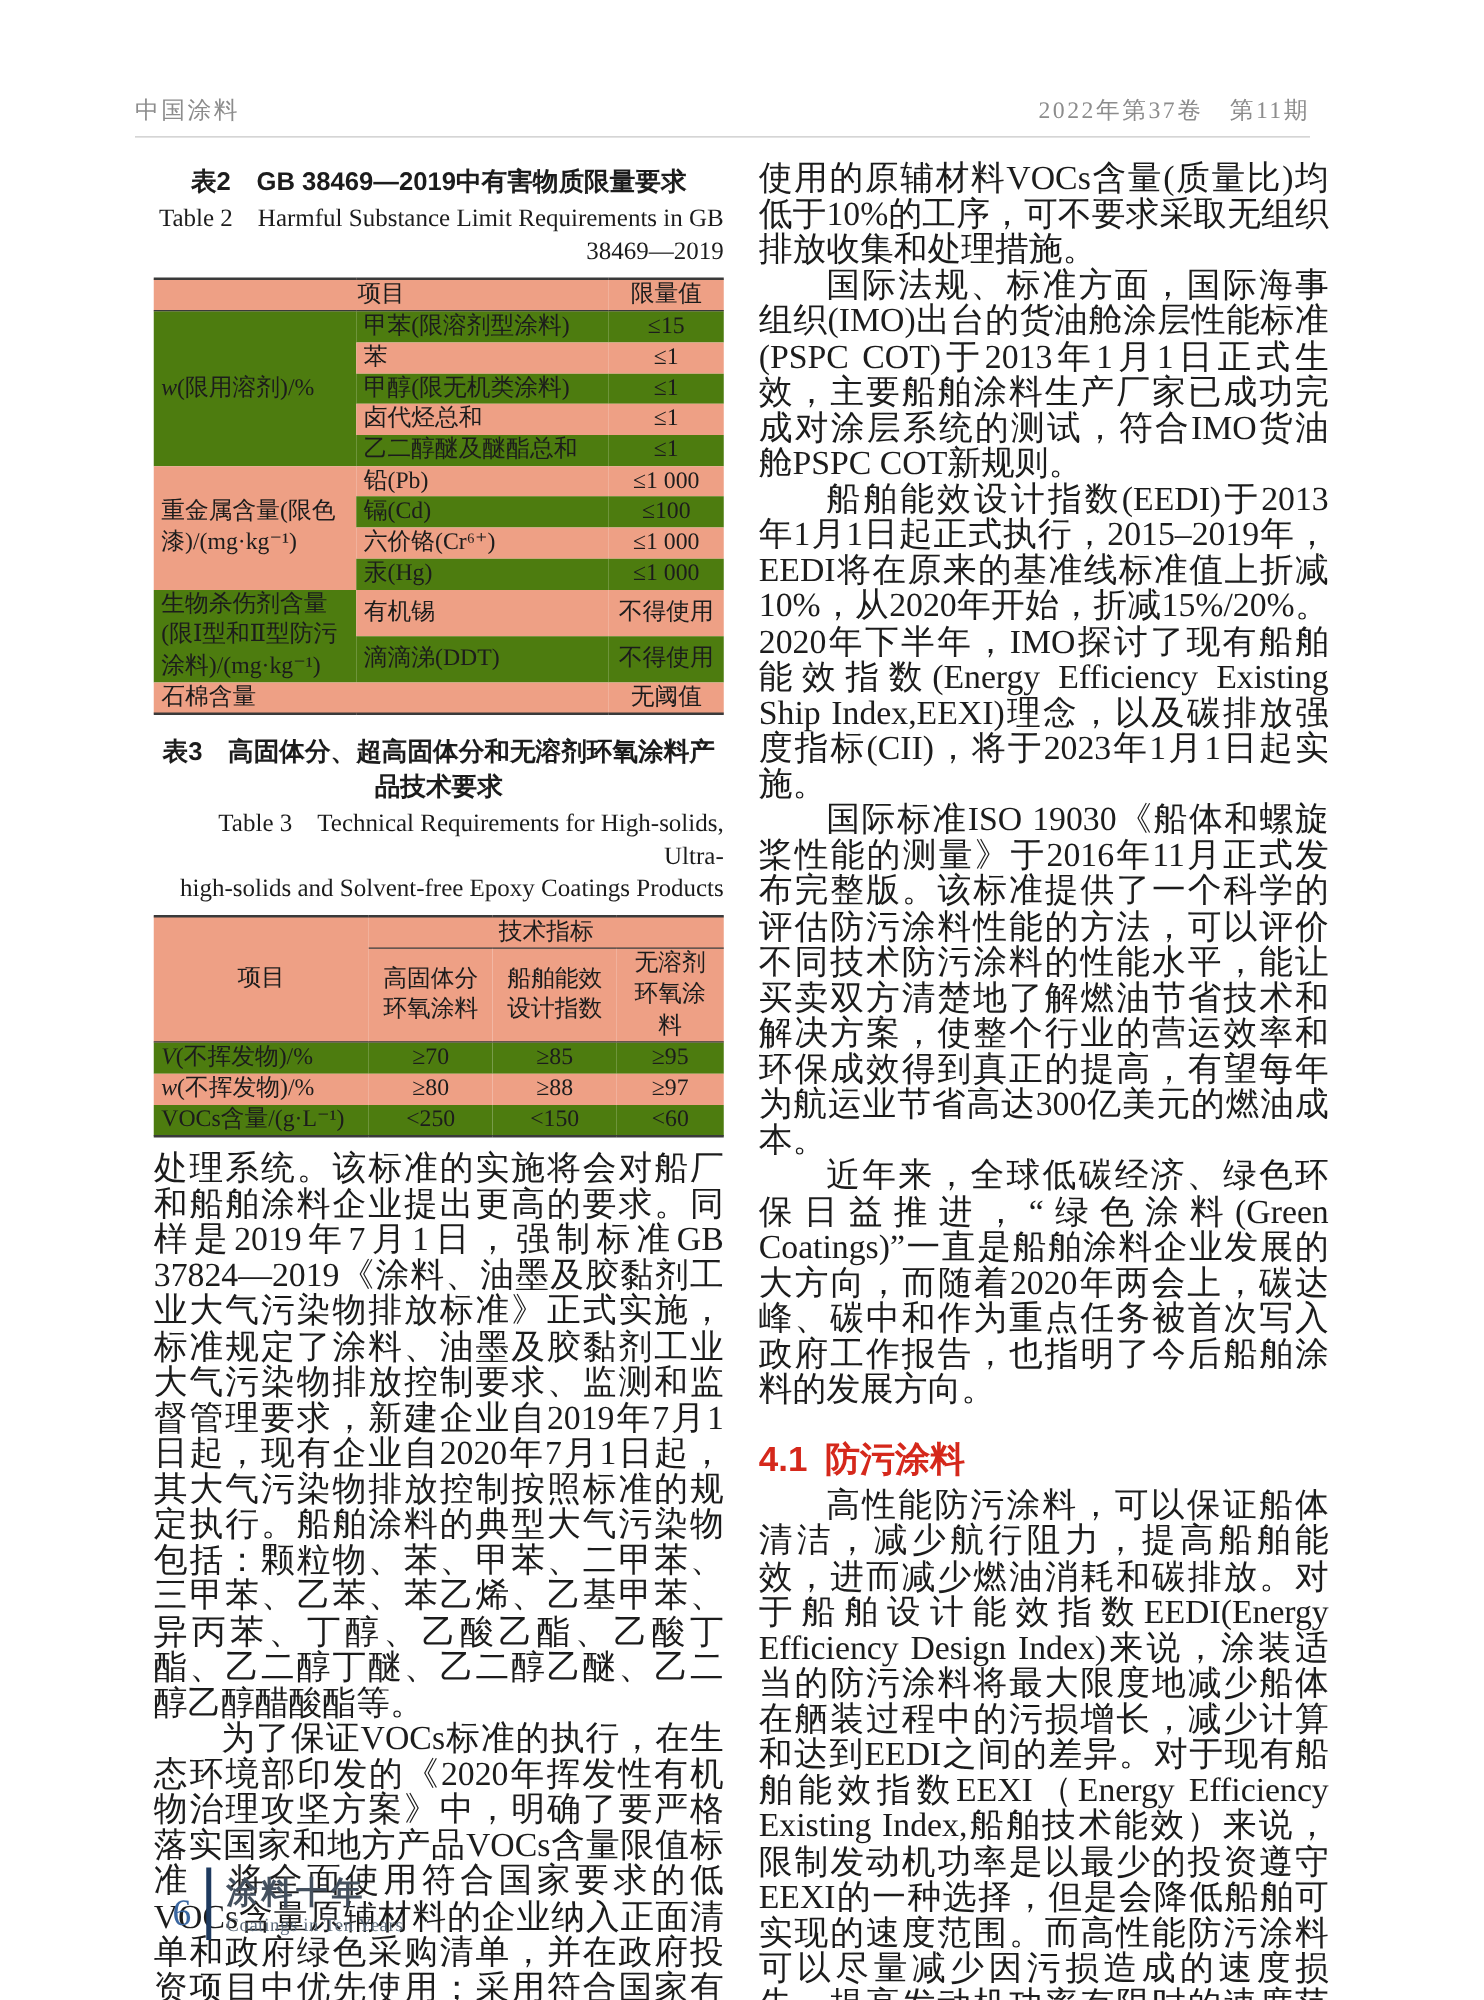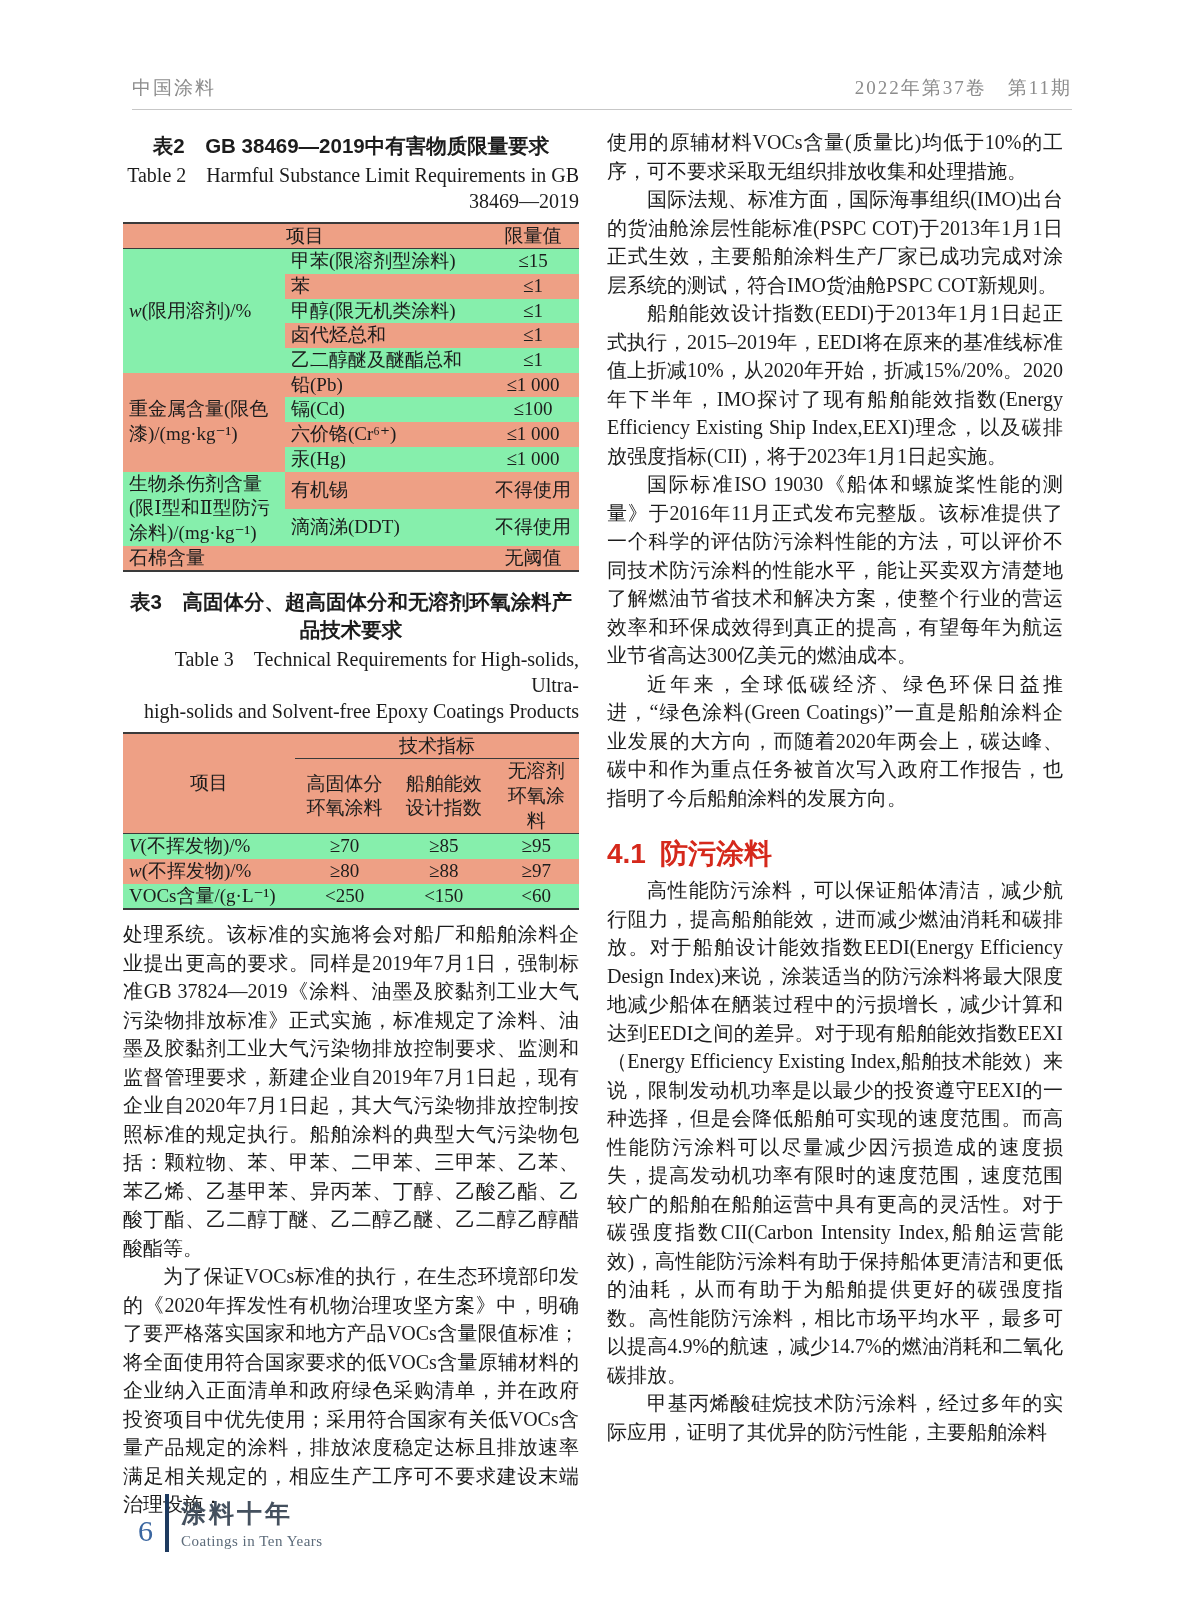--- a/index.html
+++ b/index.html
@@ -12,21 +12,21 @@
   html,body{background:#ffffff;}
   body{
     width:1187px;height:1600px;position:relative;
     font-family:"Liberation Serif","DejaVu Serif",serif;
     color:#1c1c1c;
   }
   .page{position:absolute;inset:0;}
 
   
   .pg-header{
-    position:absolute;left:132px;top:80px;width:940px;height:30px;
+    position:absolute;left:108px;top:80px;width:940px;height:30px;
     display:flex;justify-content:space-between;align-items:flex-end;
     color:#8c8c8c;font-size:19px;letter-spacing:2px;
     border-bottom:1px solid #c7c7c7;padding-bottom:8px;
   }
 
   
   .columns{
     position:absolute;left:123px;top:128px;width:940px;
     display:flex;gap:28px;align-items:flex-start;
   }
@@ -46,36 +46,36 @@
   .mt{margin-top:16px;}
 
   
   table{
     border-collapse:collapse;width:456px;margin-top:8px;
     font-size:19px;line-height:1.3;
     border-top:2px solid #3a3a3a;border-bottom:2px solid #3a3a3a;
   }
   td{padding:0 6px;vertical-align:middle;}
   .s{background:var(--salmon);}
-  .w{background:#86efac;}
+  .w{background:#4d7c0f;}
   tr.hdr td{border-bottom:1.5px solid #3a3a3a;}
   .center{text-align:center;}
   .t2 .v{text-align:center;width:92px;white-space:nowrap;}
   .t2 .g{width:162px;}
   .t2 .i{width:202px;}
   .t3 td{text-align:center;}
   .t3 .g{text-align:left;width:172px;}
   .t3 .sub td{border-bottom:1.5px solid #3a3a3a;}
   .t3 .techcell{border-bottom:1px solid #3a3a3a;}
   .t3 .g2{border-bottom:1.5px solid #3a3a3a;text-align:center;}
   i.vn{font-style:italic;font-family:"Liberation Serif","DejaVu Serif",serif;}
 
   
   .body{
-    font-size:20px;line-height:28.5px;text-align:justify;
+    font-size:27px;line-height:28.5px;text-align:justify;
     text-indent:2em;margin:0;
   }
   .noindent{text-indent:0;}
   .body.first{margin-top:10px;}
 
   
   .sec{
     font-family:"Liberation Sans","DejaVu Sans",sans-serif;
     color:var(--heading_red);font-weight:bold;
     margin:10px 0 8px 0;

